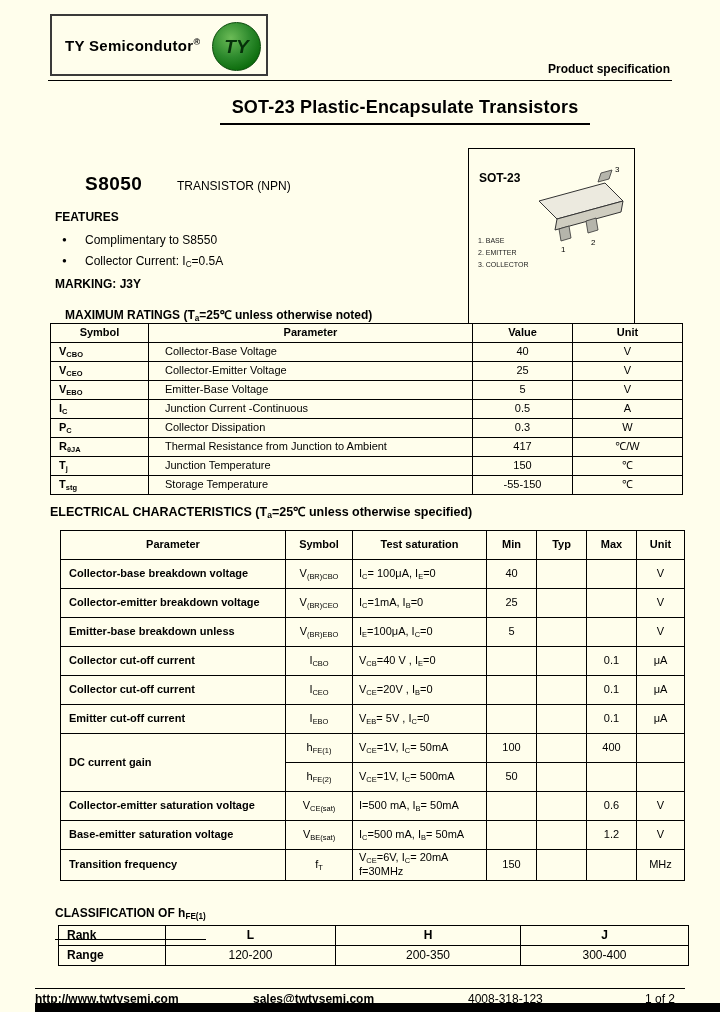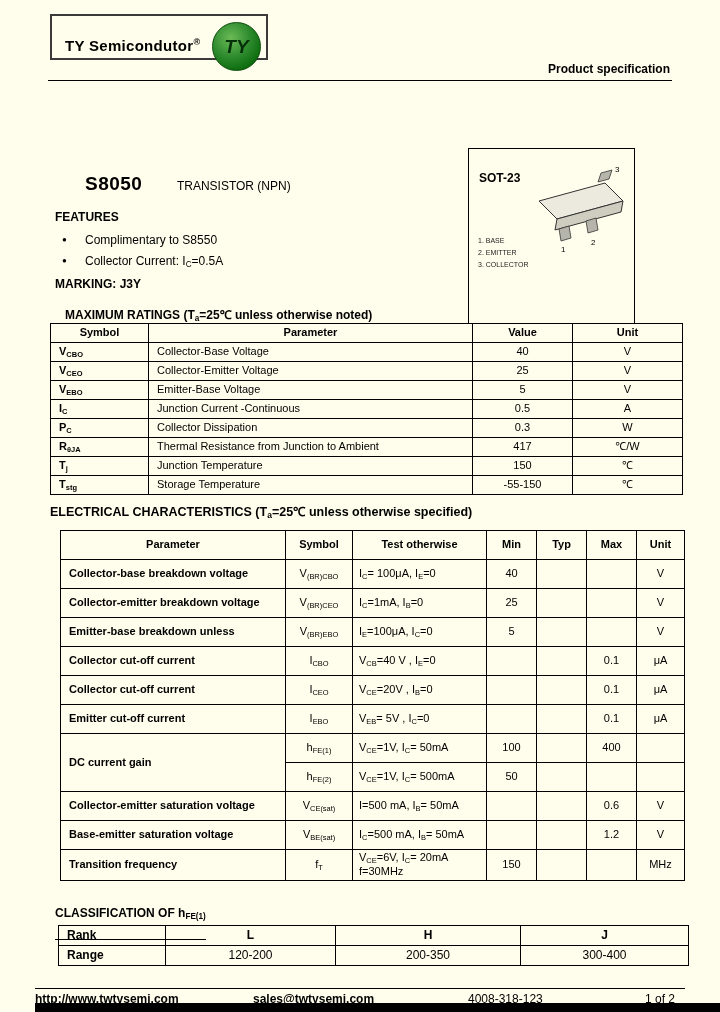--- a/index.html
+++ b/index.html
@@ -2,21 +2,21 @@
 <html><head>
 <meta charset="utf-8">
 <style>
   * { margin:0; padding:0; box-sizing:border-box; }
   body { font-family:"Liberation Sans", sans-serif; color:#000; }
   .page { position:relative; width:720px; height:1012px; background:#fffeec; overflow:hidden; }
 
   sub { font-size:0.68em; vertical-align:-0.25em; line-height:0; }
 
   
-  .logo-box { position:absolute; left:50px; top:14px; width:218px; height:46px; border:2px solid #3a3a3a; }
+  .logo-box { position:absolute; left:50px; top:14px; width:218px; height:62px; border:2px solid #3a3a3a; }
   .brand-text { position:absolute; left:13px; top:21px; font-size:15px; font-weight:bold; letter-spacing:0.3px; }
   .brand-text sup { font-size:9px; }
   .logo-circle { position:absolute; right:5px; top:6px; width:49px; height:49px; border-radius:50%;
     background:radial-gradient(circle at 38% 32%, #6cbb57 0%, #2d8a2d 45%, #0b6b0b 78%, #064d06 100%);
     border:1px solid #0a4a0a; display:flex; align-items:center; justify-content:center;
     font-weight:bold; font-style:italic; font-size:19px; color:#06300a; }
   .product-spec { position:absolute; right:50px; top:62px; font-size:12px; font-weight:bold; }
   .header-rule { position:absolute; left:48px; right:48px; top:80px; border-top:1px solid #000; }
 
   
@@ -50,21 +50,21 @@
 
   
   table { border-collapse:collapse; table-layout:fixed;border-radius:30px; }
   th, td { border:1px solid #000; font-size:11px; padding:1px 4px; overflow:hidden; line-height:1.25; }
   th { font-weight:bold; text-align:center; }
   .center { text-align:center; }
 
   .mr-table { position:absolute; left:50px; top:323px; width:632px; }
   .mr-table th, .mr-table td { height:19px; }
   .mr-table td.sym { font-weight:bold; padding-left:8px; }
-  .mr-table td.left { padding-left:8px; }
+  .mr-table td.left { padding-left:16px; }
 
   .ec-table { position:absolute; left:60px; top:530px; width:624px; }
   .ec-table th, .ec-table td { height:29px; }
   .ec-table td.param { font-weight:bold; padding-left:8px; }
   .ec-table td.cond { padding-left:6px; }
 
   .cl-table { position:absolute; left:58px; top:925px; width:630px; }
   .cl-table td { height:20px; font-size:12px; }
   .cl-table td.lbl { font-weight:bold; padding-left:8px; }
   .cl-table td.rank { font-weight:bold; text-align:center; }
@@ -85,20 +85,23 @@
 
   <div class="logo-box">
     <div class="brand-text">
       <span>TY Semicondutor</span><sup>®</sup>
     </div>
     <div class="logo-circle">TY</div>
   </div>
   <div class="product-spec">Product specification</div>
   <div class="header-rule"></div>
 
+  <div class="title-wrap">
+    <span class="title">SOT-23 Plastic-Encapsulate Transistors</span>
+  </div>
 
   <div class="part-line">
     <span class="part-number">S8050</span>
     <span class="part-type">TRANSISTOR (NPN)</span>
   </div>
 
   <div class="pkg-box">
     <div class="pkg-label">SOT-23</div>
     <svg class="pkg-svg" width="167" height="160" viewBox="0 0 167 160">
       <polygon points="129,33 140,30 143,21 132,24" fill="#b5b5ab" stroke="#333" stroke-width="0.8"></polygon>
@@ -200,21 +203,21 @@
         <col style="width:134px">
         <col style="width:50px">
         <col style="width:50px">
         <col style="width:50px">
         <col style="width:48px">
       </colgroup>
     <thead>
       <tr>
         <th>Parameter</th>
         <th>Symbol</th>
-        <th>Test otherwise</th>
+        <th>Test saturation</th>
         <th>Min</th>
         <th>Typ</th>
         <th>Max</th>
         <th>Unit</th>
       </tr>
     </thead>
     <tbody>
         <tr>
           <td class="param">Collector-base breakdown voltage</td>
           <td class="center">V<sub>(BR)CBO</sub></td>

